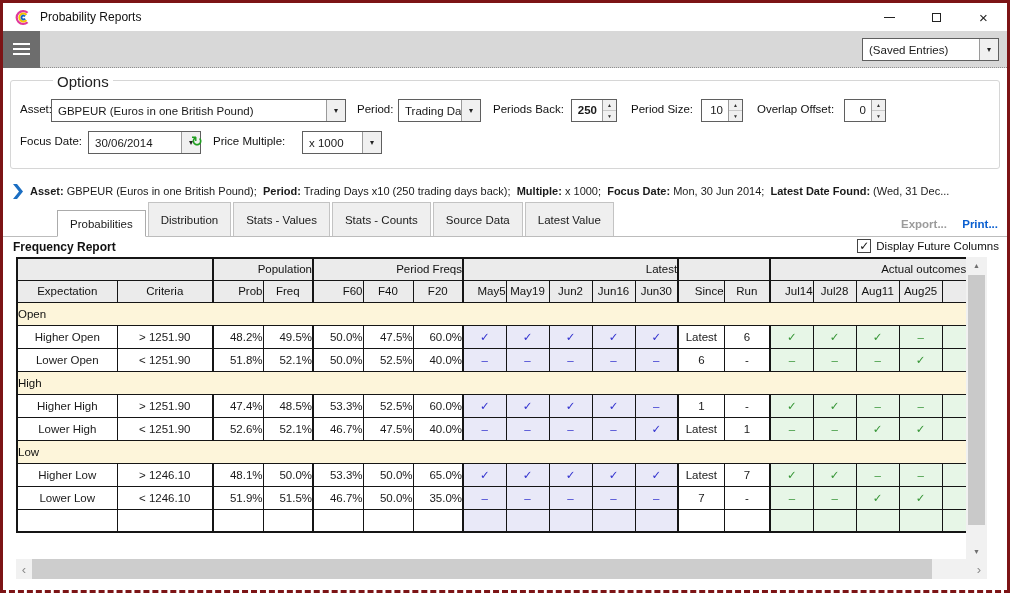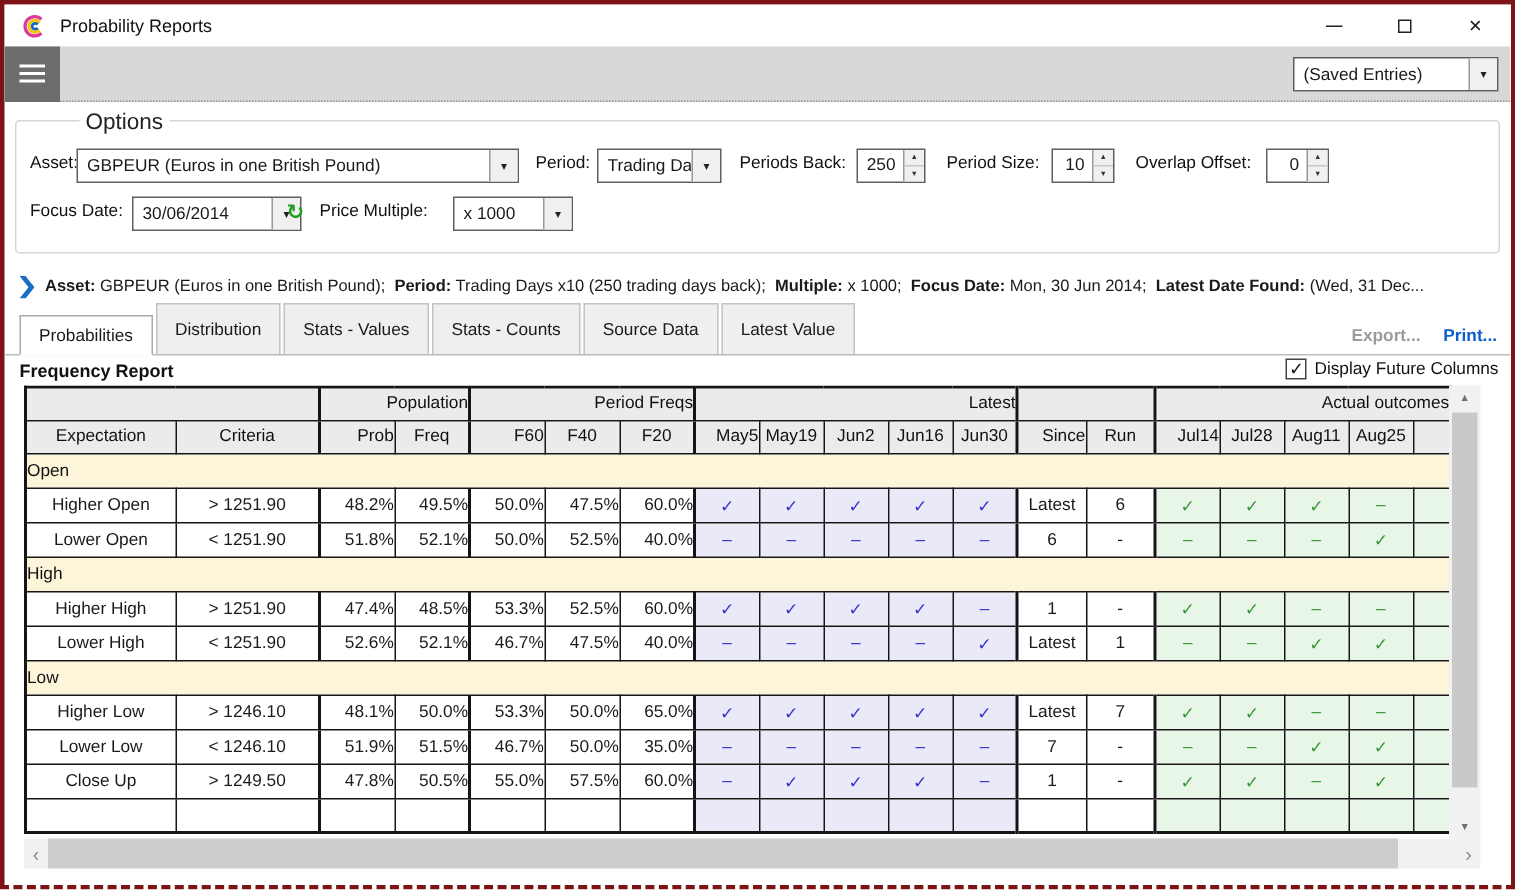--- a/index.html
+++ b/index.html
@@ -47,21 +47,21 @@
     border:1px solid #aeaeae;border-radius:3px;font-size:12px;color:#222;
     display:flex;align-items:center;justify-content:center;cursor:default;}
 
   
   .summary{position:absolute;left:10px;top:179px;width:990px;height:18px;white-space:nowrap;
     overflow:hidden;font-size:11px;display:flex;align-items:center;}
   .summary svg{flex:0 0 auto;margin-right:7px;}
   .summary b{font-weight:bold;}
 
   
-  .tabstrip{position:absolute;left:0;top:206px;right:0;height:28px;border-bottom:1px solid #bcbcbc;}
+  .tabstrip{position:absolute;left:0;top:206px;right:0;height:28px;border-bottom:1px solid #bcbcbc;padding-left:44px;}
   .tabs{display:flex;align-items:flex-end;height:100%;padding-left:10px;}
   .tab{height:34px;padding:0 12px;display:flex;align-items:center;font-size:11.5px;
     background:#efefef;border:1px solid #c3c3c3;border-bottom:none;margin-right:2px;cursor:default;}
   .tab.active{height:27px;background:#fff;border-color:#ababab;margin-bottom:-1px;
     border-bottom:1px solid #fff;}
   .toplink{position:absolute;top:9px;font-size:11.5px;font-weight:bold;cursor:default;}
   .export-link{right:60px;color:#9b9b9b;}
   .print-link{right:9px;color:#0a5fd0;}
 
   
@@ -154,21 +154,21 @@
 
     <span class="olabel" style="left:346px;top:22px;">Period:</span>
     <div class="combo" style="left:387px;top:18px;width:83px;">
       <span class="combo-text">Trading Days</span>
       <span class="combo-btn">
           <span>▾</span>
         </span>
     </div>
 
     <span class="olabel" style="left:482px;top:22px;">Periods Back:</span>
-    <div class="spin" style="left:560px;top:18px;width:46px;">
+    <div class="spin" style="left:560px;top:18px;width:46px;font-weight:bold;">
       <span class="spin-val">250</span>
       <span class="spin-btns">
           <span>▲</span>
           <span>▼</span>
         </span>
     </div>
 
     <span class="olabel" style="left:620px;top:22px;">Period Size:</span>
     <div class="spin" style="left:690px;top:18px;width:42px;">
       <span class="spin-val">10</span>
@@ -415,41 +415,20 @@
             <td class="lat">–</td>
             <td class="sr bl2">7</td>
             <td class="sr">-</td>
             <td class="out bl2">–</td>
             <td class="out">–</td>
             <td class="out">✓</td>
             <td class="out">✓</td>
             <td class="out"></td>
           </tr>
           <tr class="drow">
-            <td class="exp">Close Up</td>
-            <td class="crit">&gt; 1249.50</td>
-            <td class="pct bl2">47.8%</td>
-            <td class="pct">50.5%</td>
-            <td class="pct bl2">55.0%</td>
-            <td class="pct">57.5%</td>
-            <td class="pct">60.0%</td>
-            <td class="lat bl2">–</td>
-            <td class="lat">✓</td>
-            <td class="lat">✓</td>
-            <td class="lat">✓</td>
-            <td class="lat">–</td>
-            <td class="sr bl2">1</td>
-            <td class="sr">-</td>
-            <td class="out bl2">✓</td>
-            <td class="out">✓</td>
-            <td class="out">–</td>
-            <td class="out">✓</td>
-            <td class="out"></td>
-          </tr>
-          <tr class="drow">
             <td class="exp"></td>
             <td class="crit"></td>
             <td class="pct bl2"></td>
             <td class="pct"></td>
             <td class="pct bl2"></td>
             <td class="pct"></td>
             <td class="pct"></td>
             <td class="lat bl2"></td>
             <td class="lat"></td>
             <td class="lat"></td>

